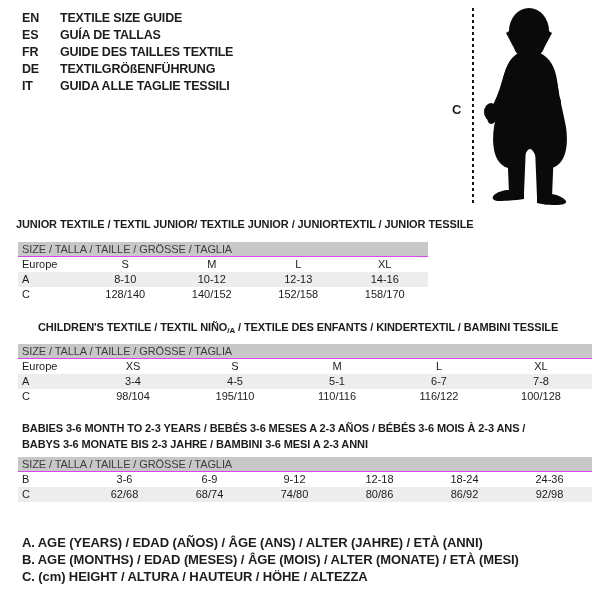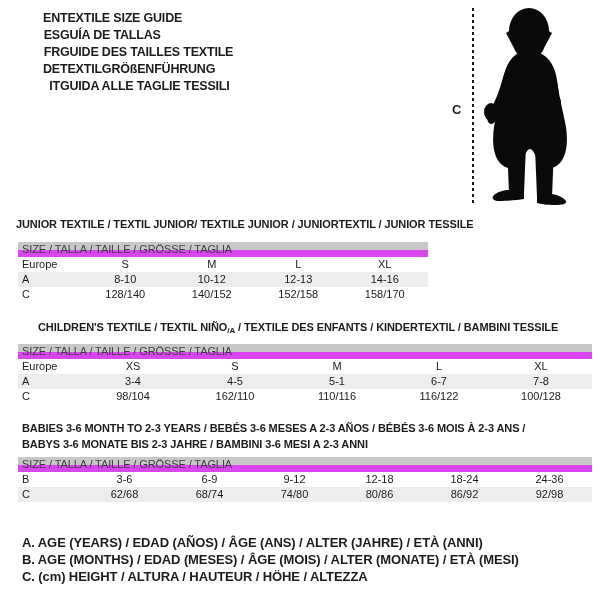--- a/index.html
+++ b/index.html
@@ -2,42 +2,42 @@
 <html><head>
 <meta charset="utf-8">
 <style>
   html,body{margin:0;padding:0;background:#fff;}
   .canvas{
     position:relative;width:600px;height:600px;background:#ffffff;overflow:hidden;
     font-family:"Liberation Sans", sans-serif;color:#1c1c1c;
   }
   
   .lang-header{position:absolute;left:22px;top:10px;}
-  .lang-row{display:flex;font-weight:bold;font-size:12.5px;line-height:17px;letter-spacing:-0.2px;text-align:right;}
+  .lang-row{display:flex;font-weight:bold;font-size:12.5px;line-height:17px;letter-spacing:-0.2px;}
   .lang-code{width:38px;}
   
   .dash-line{
     position:absolute;left:472px;top:8px;width:2px;height:197px;
     background:repeating-linear-gradient(to bottom,#151515 0px,#151515 3px,transparent 3px,transparent 6px);
   }
   .height-c{position:absolute;left:452px;top:102px;font-weight:bold;font-size:13px;}
   .baby-svg{position:absolute;left:480px;top:0px;width:120px;height:210px;}
   
   .sec-title{position:absolute;font-weight:bold;font-size:11px;line-height:15px;letter-spacing:-0.1px;white-space:nowrap;}
   .sec1-title{left:16px;top:217px;}
   .sec2-title{left:38px;top:320px;}
   .sec3-title{left:22px;top:421px;}
   .subsc{font-size:8px;position:relative;top:2px;}
   .stable{position:absolute;font-size:11px;}
   .t1{left:18px;top:242px;width:410px;}
   .t2{left:18px;top:344px;width:574px;}
   .t3{left:18px;top:457px;width:574px;}
   .size-bar{
     height:15px;line-height:15px;background:#c8c8c8;color:#3d3d3d;
-    padding-left:4px;border-bottom:7px solid #d946ef;box-sizing:border-box;letter-spacing:-0.1px;
+    padding-left:4px;border-bottom:1px solid #d946ef;box-sizing:border-box;letter-spacing:-0.1px;
   }
   .trow{display:flex;height:15px;line-height:15px;}
   .trow.striped{background:#ededed;}
   .tlabel{width:64px;padding-left:4px;box-sizing:border-box;}
   .tcell{flex:1;text-align:center;}
   
   .footnotes{position:absolute;left:22px;top:534px;}
   .footnote{font-weight:bold;font-size:13px;line-height:17px;letter-spacing:-0.1px;white-space:nowrap;}
 </style>
 </head>
@@ -135,21 +135,21 @@
       <span class="tlabel">A</span>
       <span class="tcell">3-4</span>
       <span class="tcell">4-5</span>
       <span class="tcell">5-1</span>
       <span class="tcell">6-7</span>
       <span class="tcell">7-8</span>
     </div>
     <div class="trow">
       <span class="tlabel">C</span>
       <span class="tcell">98/104</span>
-      <span class="tcell">162/110</span>
+      <span class="tcell">195/110</span>
       <span class="tcell">110/116</span>
       <span class="tcell">116/122</span>
       <span class="tcell">100/128</span>
     </div>
   </div>
 
   <div class="sec-title sec3-title">
     <span>BABIES 3-6 MONTH TO 2-3 YEARS / BEBÉS 3-6 MESES A 2-3 AÑOS / BÉBÉS 3-6 MOIS À 2-3 ANS /</span><span class="subsc"></span><span></span>
     <div>BABYS 3-6 MONATE BIS 2-3 JAHRE / BAMBINI 3-6 MESI A 2-3 ANNI</div>
   </div>

